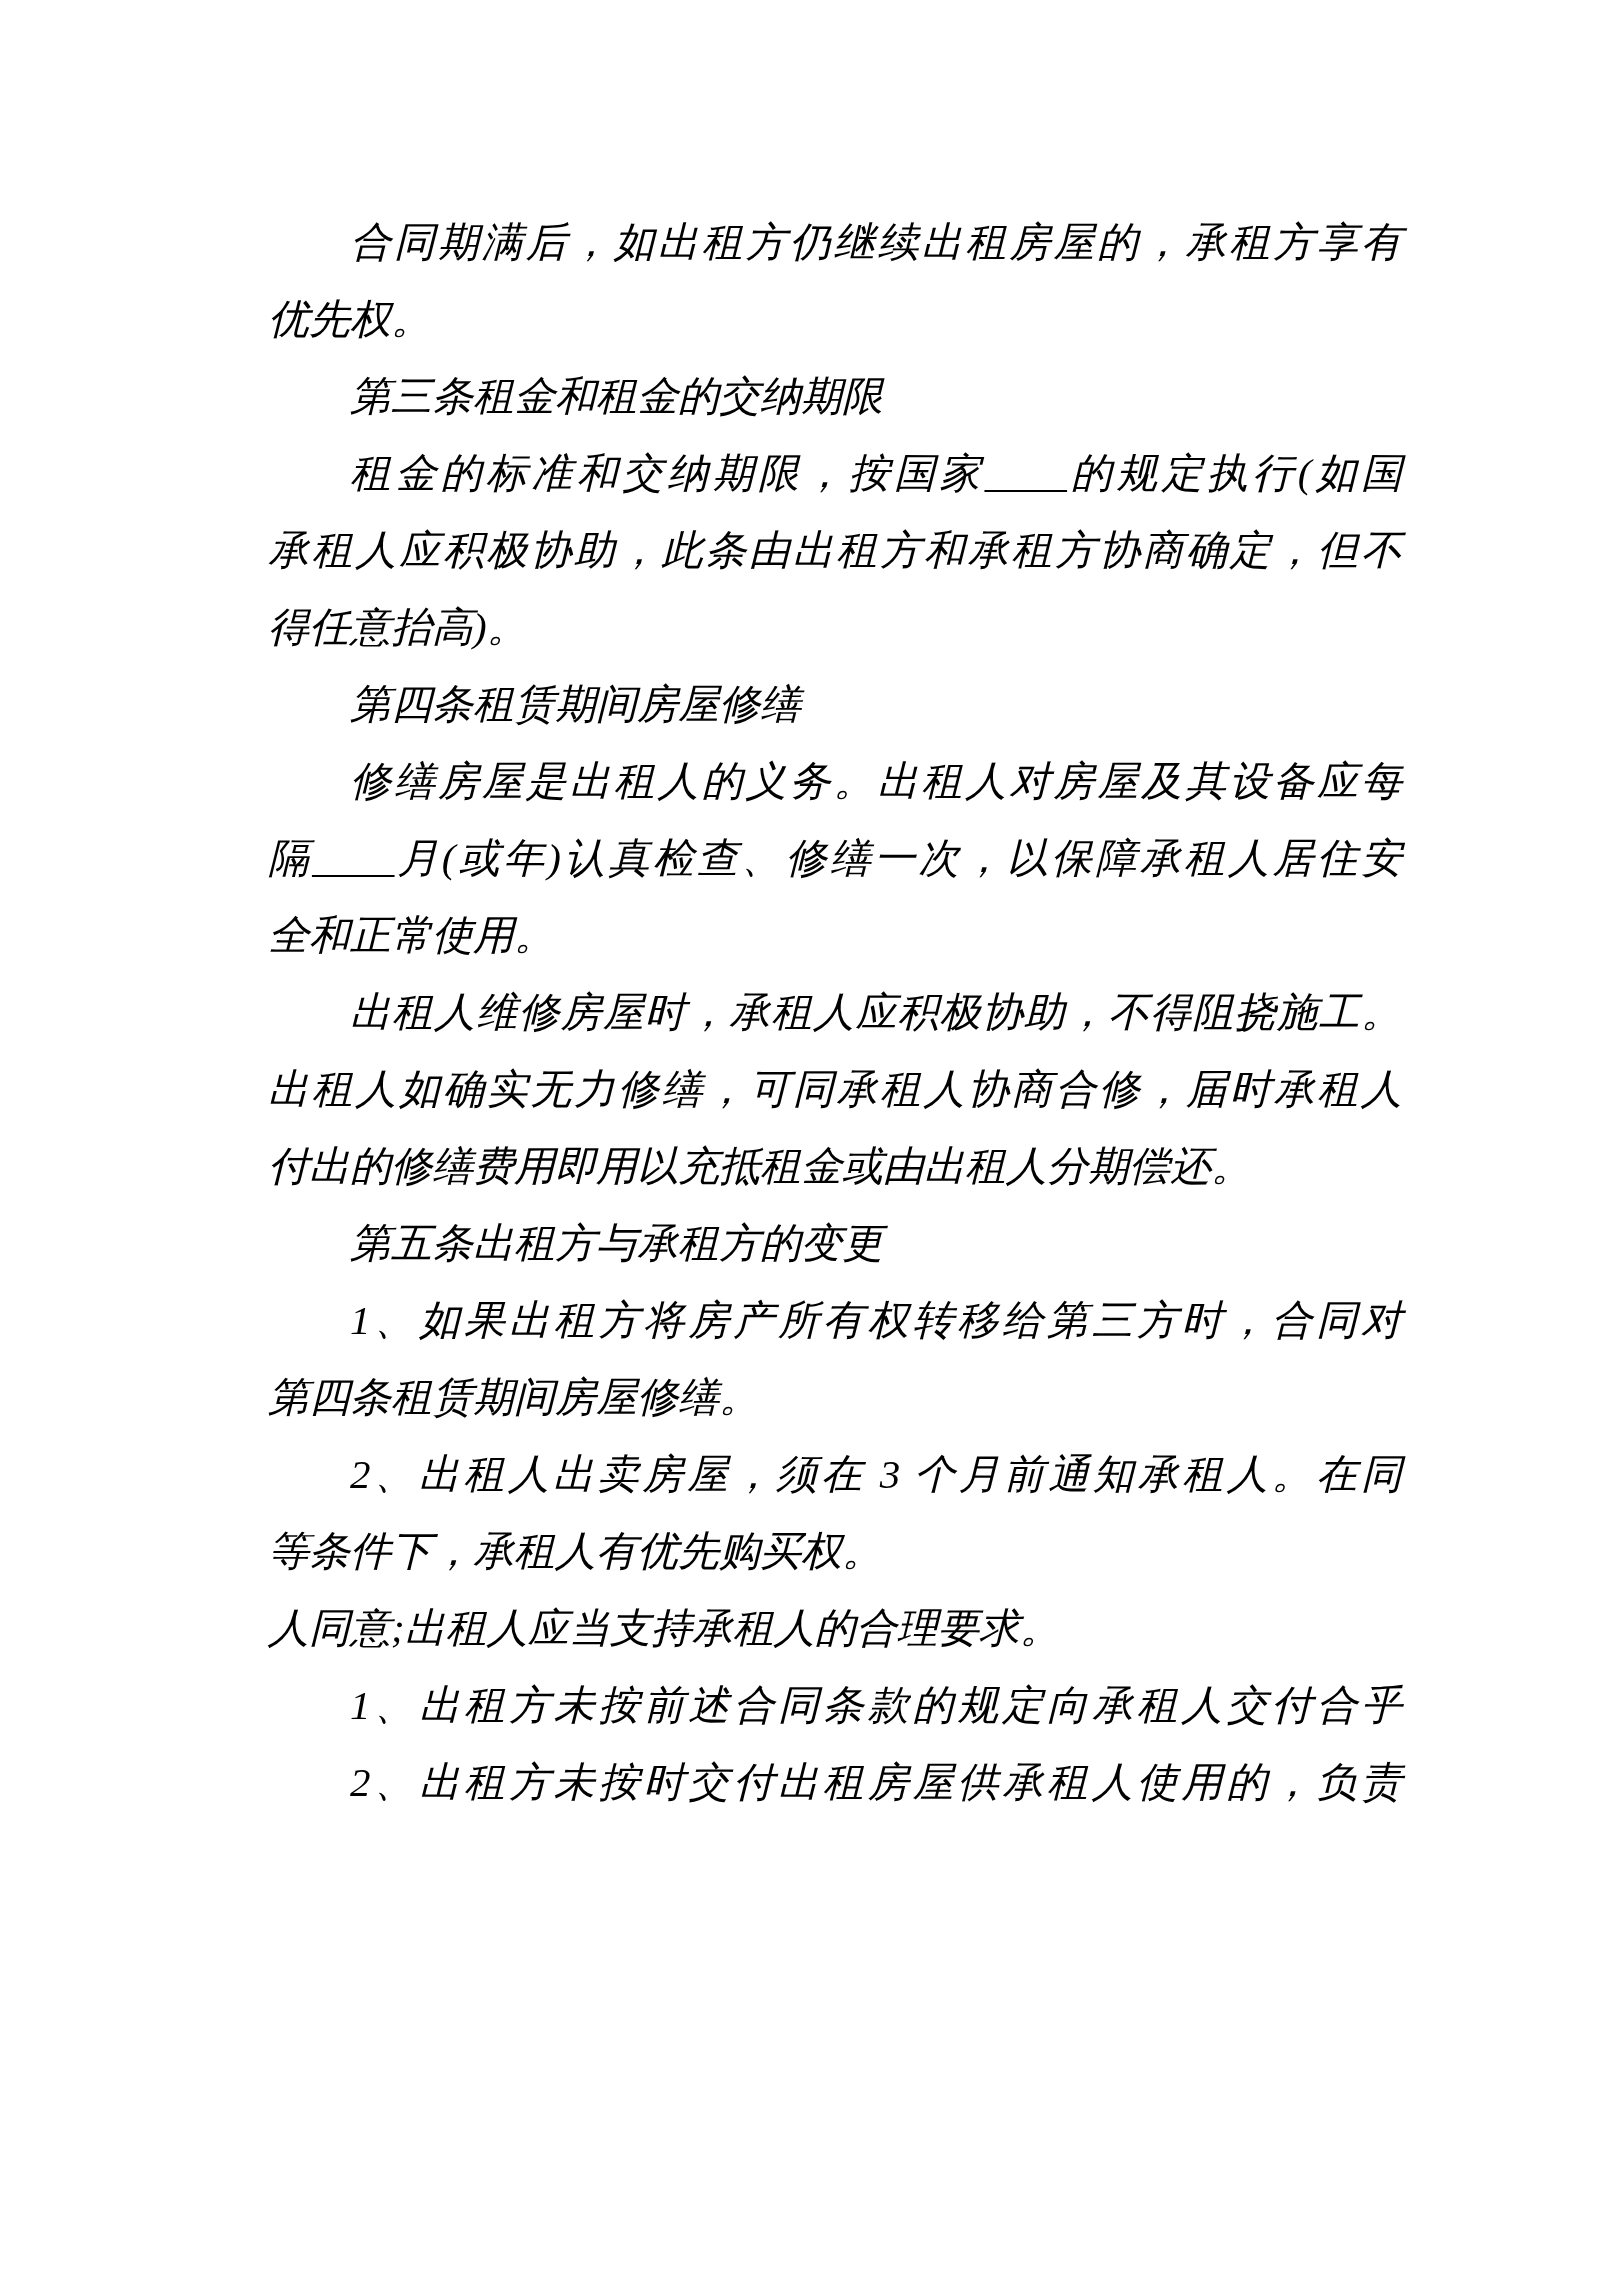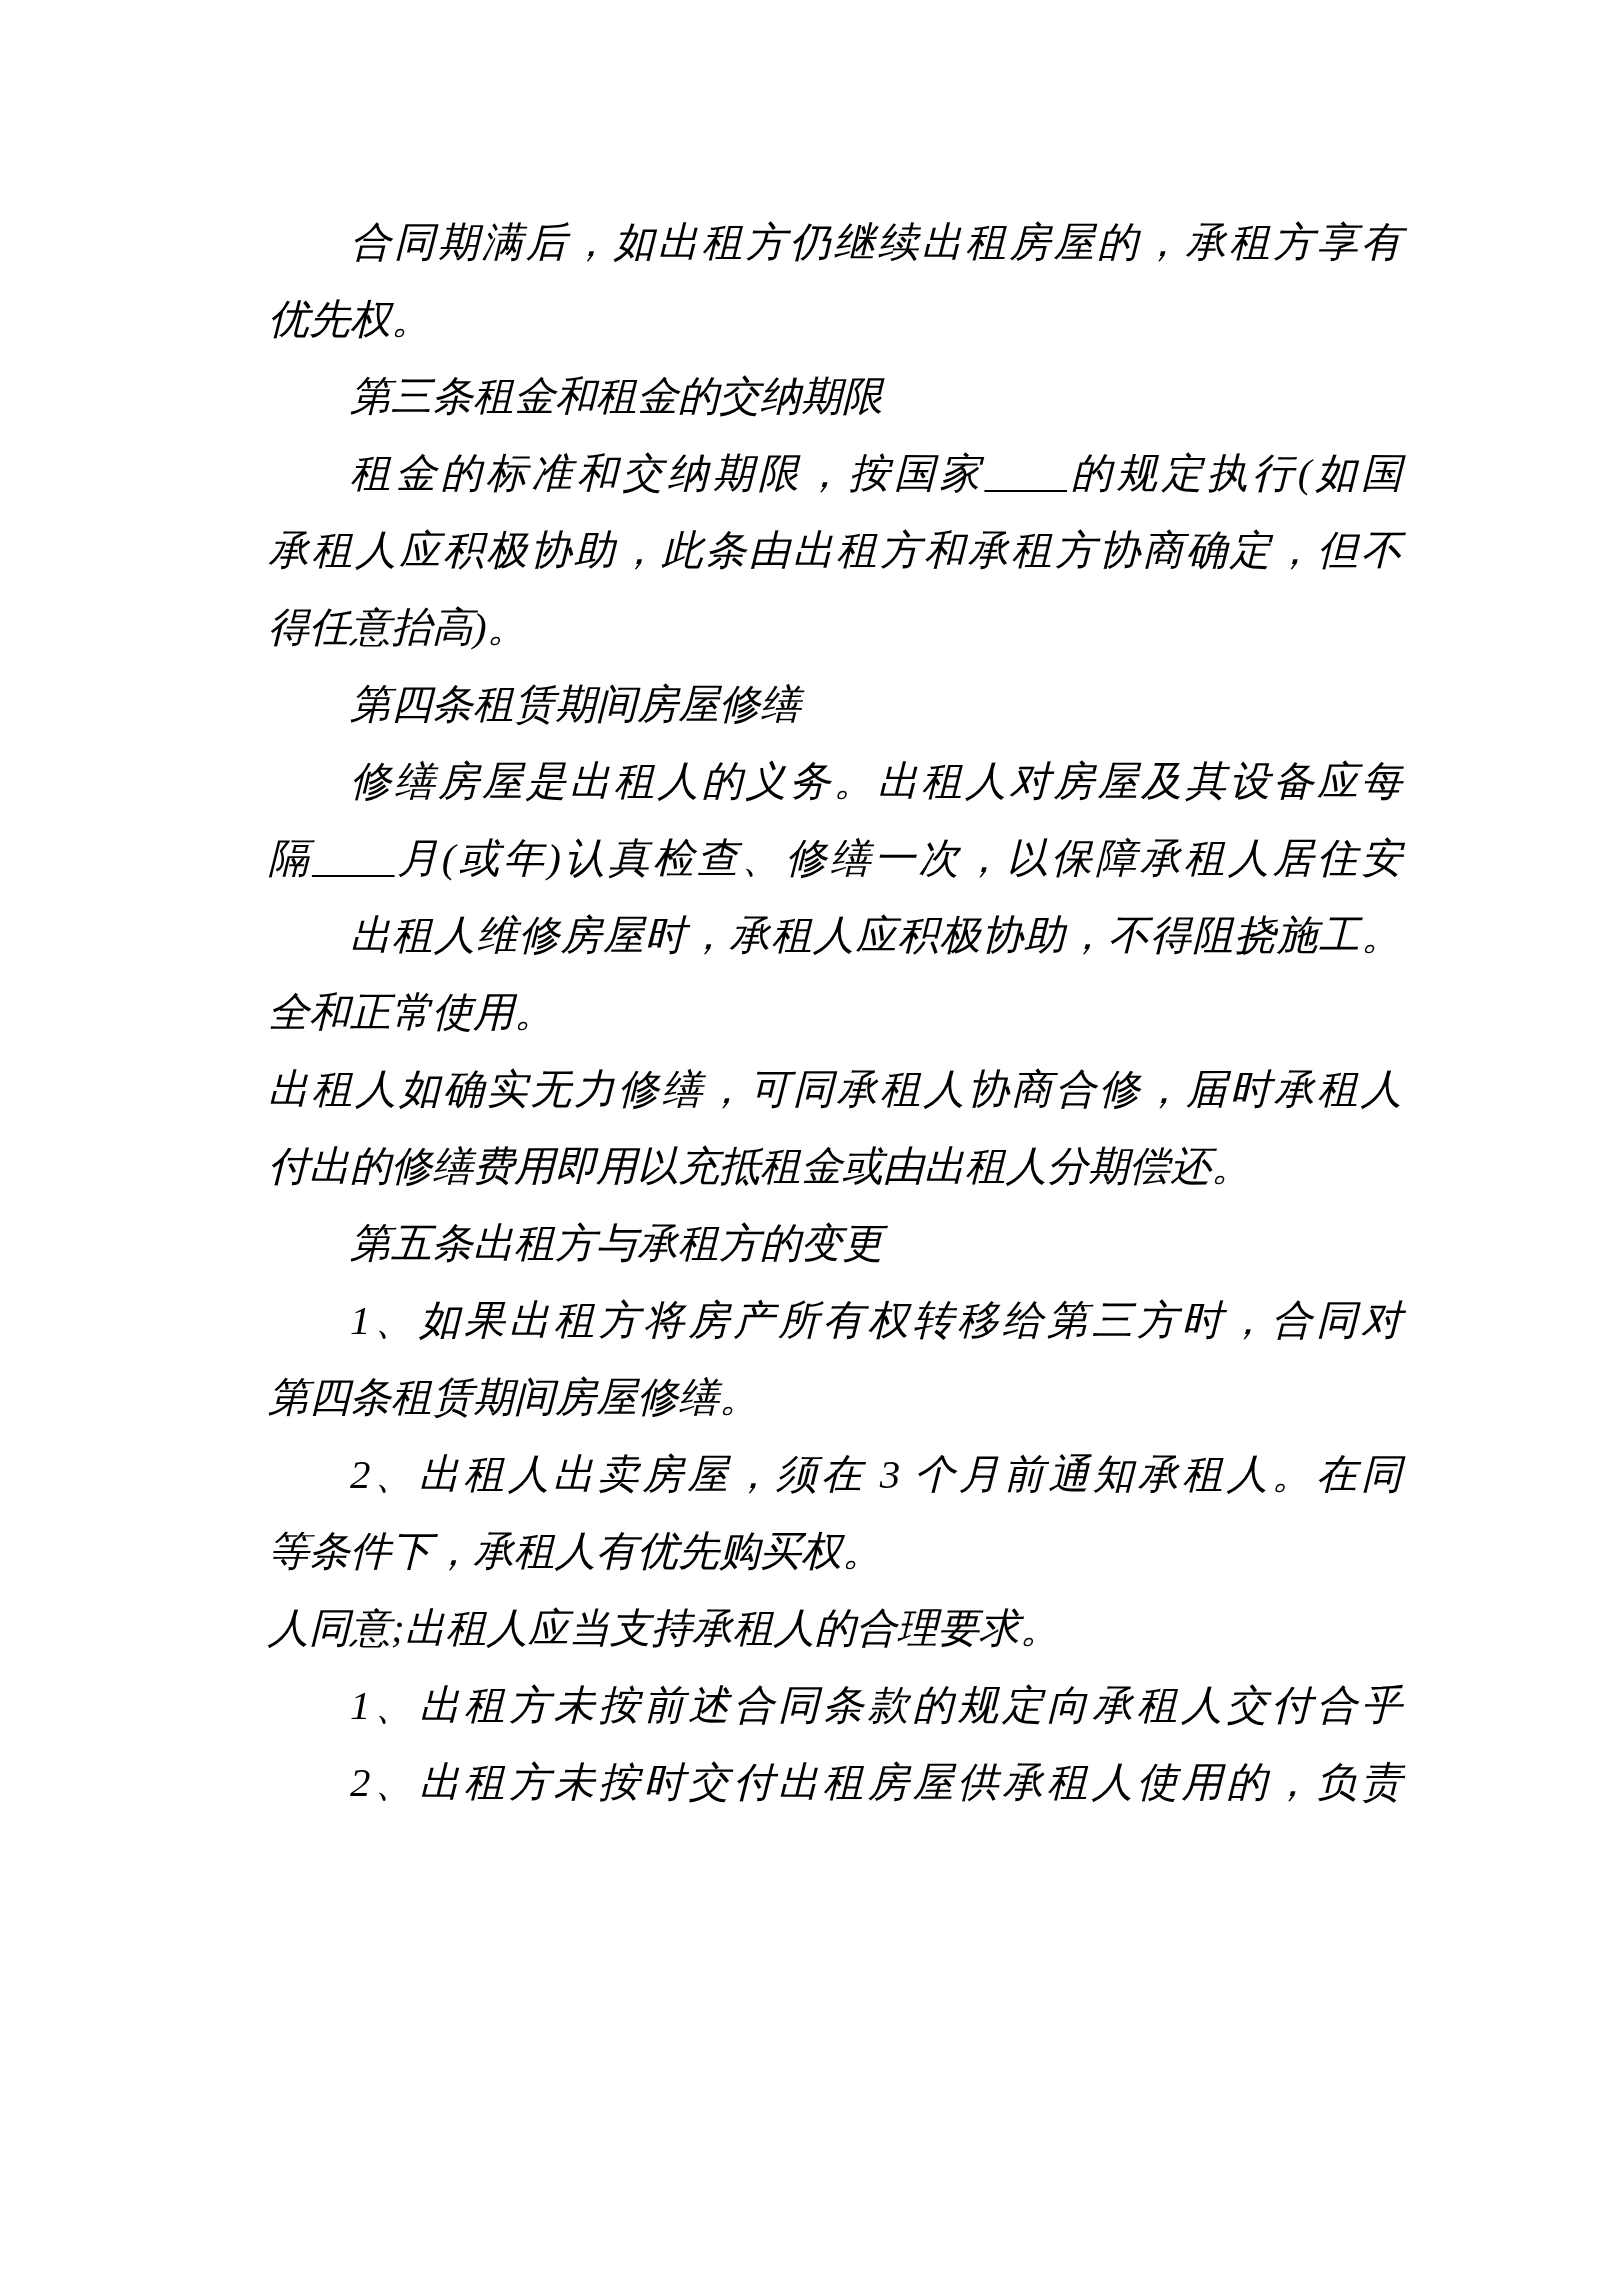--- a/index.html
+++ b/index.html
@@ -53,22 +53,22 @@
   <div class="doc-text">
     <div class="line indent fill">合同期满后，如出租方仍继续出租房屋的，承租方享有</div>
     <div class="line">优先权。</div>
     <div class="line indent">第三条租金和租金的交纳期限</div>
     <div class="line indent fill">租金的标准和交纳期限，按国家____的规定执行(如国</div>
     <div class="line fill">承租人应积极协助，此条由出租方和承租方协商确定，但不</div>
     <div class="line">得任意抬高)。</div>
     <div class="line indent">第四条租赁期间房屋修缮</div>
     <div class="line indent fill">修缮房屋是出租人的义务。出租人对房屋及其设备应每</div>
     <div class="line fill">隔____月(或年)认真检查、修缮一次，以保障承租人居住安</div>
+    <div class="line">全和正常使用。</div>
     <div class="line indent fill">出租人维修房屋时，承租人应积极协助，不得阻挠施工。</div>
-    <div class="line">全和正常使用。</div>
     <div class="line fill">出租人如确实无力修缮，可同承租人协商合修，届时承租人</div>
     <div class="line">付出的修缮费用即用以充抵租金或由出租人分期偿还。</div>
     <div class="line indent">第五条出租方与承租方的变更</div>
     <div class="line indent fill">1、如果出租方将房产所有权转移给第三方时，合同对</div>
     <div class="line">第四条租赁期间房屋修缮。</div>
     <div class="line indent fill">2、出租人出卖房屋，须在 3 个月前通知承租人。在同</div>
     <div class="line">等条件下，承租人有优先购买权。</div>
     <div class="line">人同意;出租人应当支持承租人的合理要求。</div>
     <div class="line indent fill">1、出租方未按前述合同条款的规定向承租人交付合乎</div>
     <div class="line indent fill">2、出租方未按时交付出租房屋供承租人使用的，负责</div>

